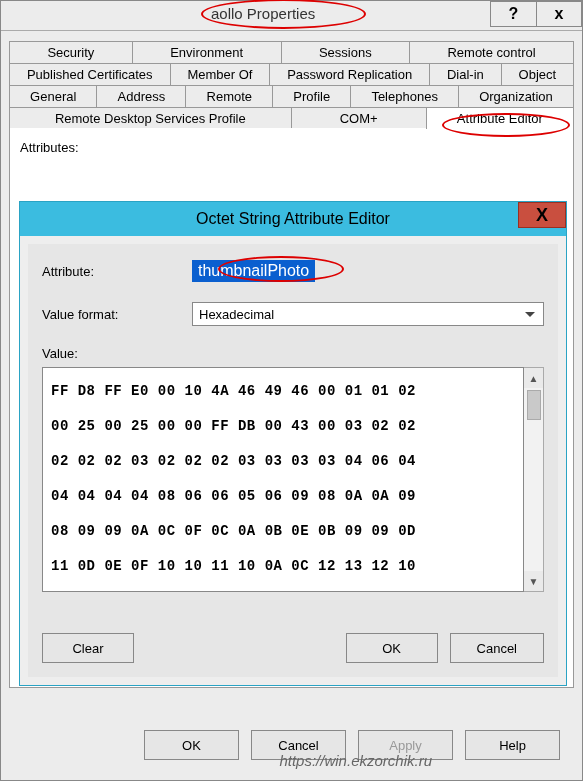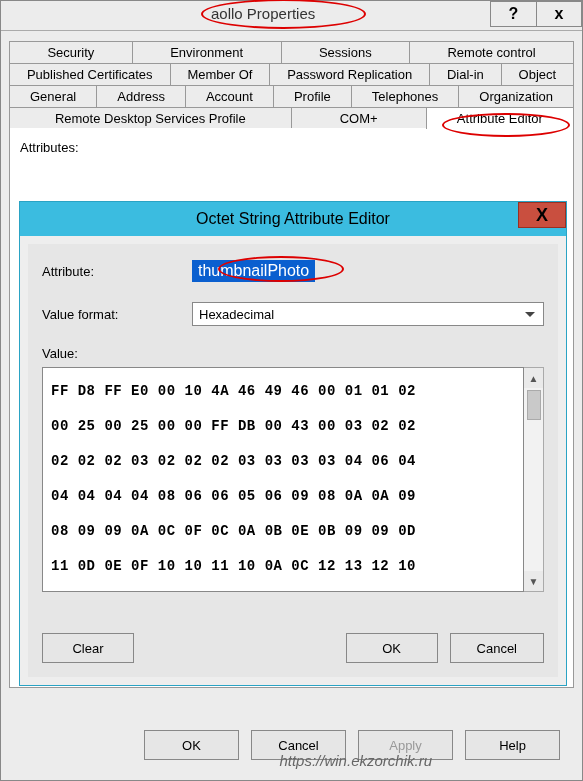--- a/index.html
+++ b/index.html
@@ -322,21 +322,21 @@
       <div class="tab-row r1">
         <div class="tab">Published Certificates</div>
         <div class="tab">Member Of</div>
         <div class="tab">Password Replication</div>
         <div class="tab">Dial-in</div>
         <div class="tab">Object</div>
       </div>
       <div class="tab-row r3">
         <div class="tab">General</div>
         <div class="tab">Address</div>
-        <div class="tab">Account</div>
+        <div class="tab">Remote</div>
         <div class="tab">Profile</div>
         <div class="tab">Telephones</div>
         <div class="tab">Organization</div>
       </div>
       <div class="tab-row r4">
         <div class="tab" style="flex:2.2">Remote Desktop Services Profile</div>
         <div class="tab" style="flex:1">COM+</div>
         <div class="tab active" style="flex:1.1">Attribute Editor</div>
       </div>
       <div class="tab-oval"></div>

